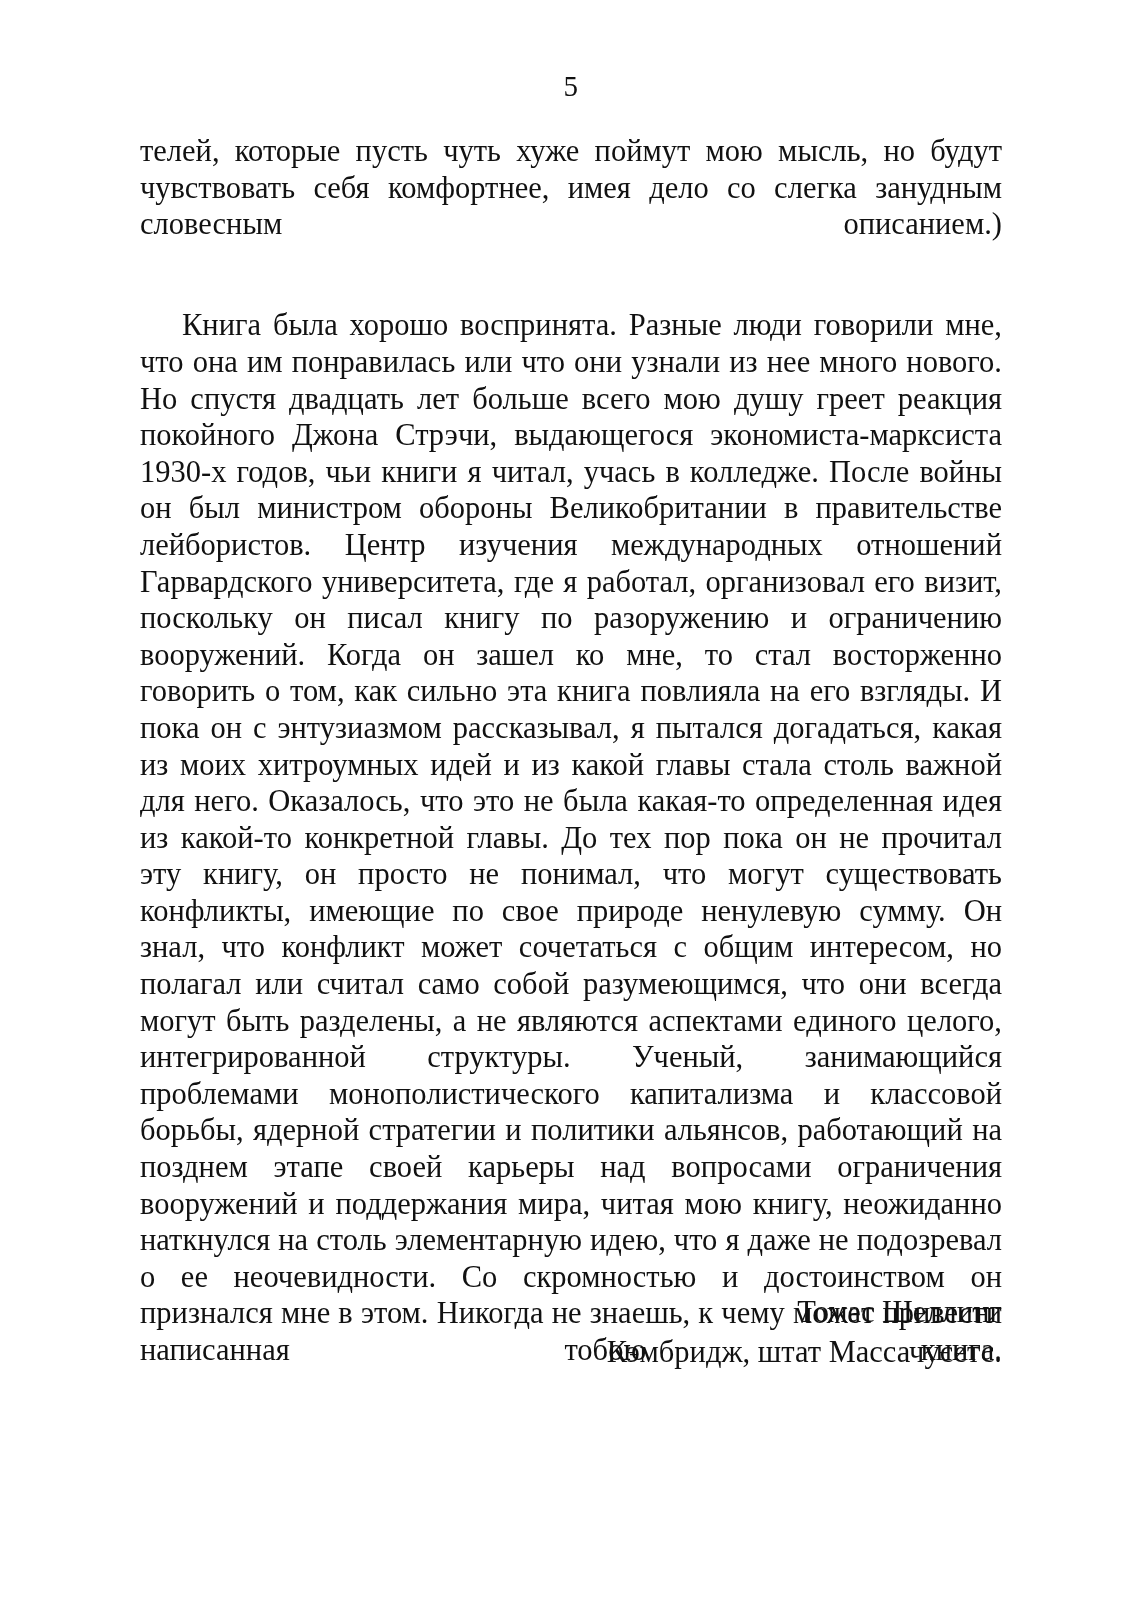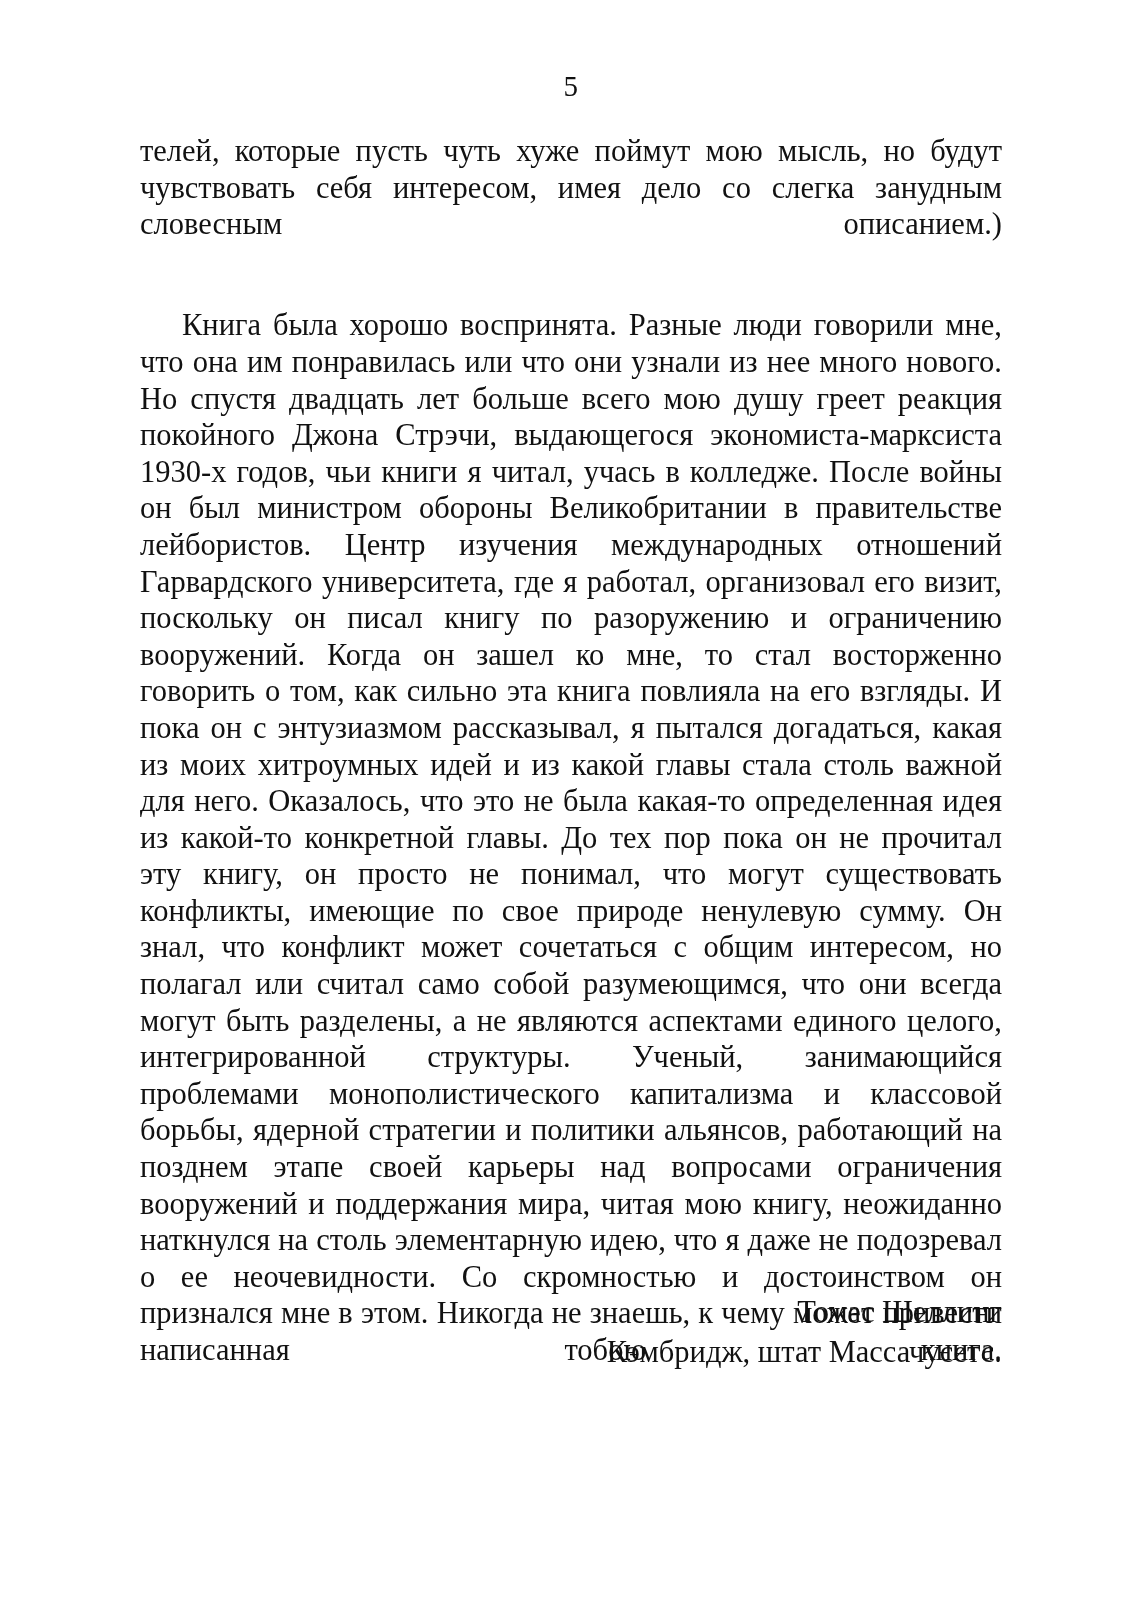--- a/index.html
+++ b/index.html
@@ -88,21 +88,21 @@
   }
 </style>
 </head>
 <body>
 
 <div class="page">
 
   <div class="folio">5</div>
 
   <div class="textblock">
-    <p class="para continued">телей, которые пусть чуть хуже поймут мою мысль, но будут чувствовать себя интересом, имея дело со слегка занудным словесным описанием.)</p>
+    <p class="para continued">телей, которые пусть чуть хуже поймут мою мысль, но будут чувствовать себя комфортнее, имея дело со слегка занудным словесным описанием.)</p>
     <p class="para indented">Книга была хорошо воспринята. Разные люди говорили мне, что она им понравилась или что они узнали из нее много нового. Но спустя двадцать лет больше всего мою душу греет реакция покойного Джона Стрэчи, выдающегося экономиста-марксиста 1930-х годов, чьи книги я читал, учась в колледже. После войны он был министром обороны Великобритании в правительстве лейбористов. Центр изучения международных отношений Гарвардского университета, где я работал, организовал его визит, поскольку он писал книгу по разоружению и ограничению вооружений. Когда он зашел ко мне, то стал восторженно говорить о том, как сильно эта книга повлияла на его взгляды. И пока он с энтузиазмом рассказывал, я пытался догадаться, какая из моих хитроумных идей и из какой главы стала столь важной для него. Оказалось, что это не была какая-то определенная идея из какой-то конкретной главы. До тех пор пока он не прочитал эту книгу, он просто не понимал, что могут существовать конфликты, имеющие по свое природе ненулевую сумму. Он знал, что конфликт может сочетаться с общим интересом, но полагал или считал само собой разумеющимся, что они всегда могут быть разделены, а не являются аспектами единого целого, интегрированной структуры. Ученый, занимающийся проблемами монополистического капитализма и классовой борьбы, ядерной стратегии и политики альянсов, работающий на позднем этапе своей карьеры над вопросами ограничения вооружений и поддержания мира, читая мою книгу, неожиданно наткнулся на столь элементарную идею, что я даже не подозревал о ее неочевидности. Со скромностью и достоинством он признался мне в этом. Никогда не знаешь, к чему может привести написанная тобою книга.</p>
   </div>
 
   <div class="signature">
     <div class="sig-line">Томас Шеллинг</div>
     <div class="sig-line">Кэмбридж, штат Массачусетс.</div>
   </div>
 
 </div>
 

